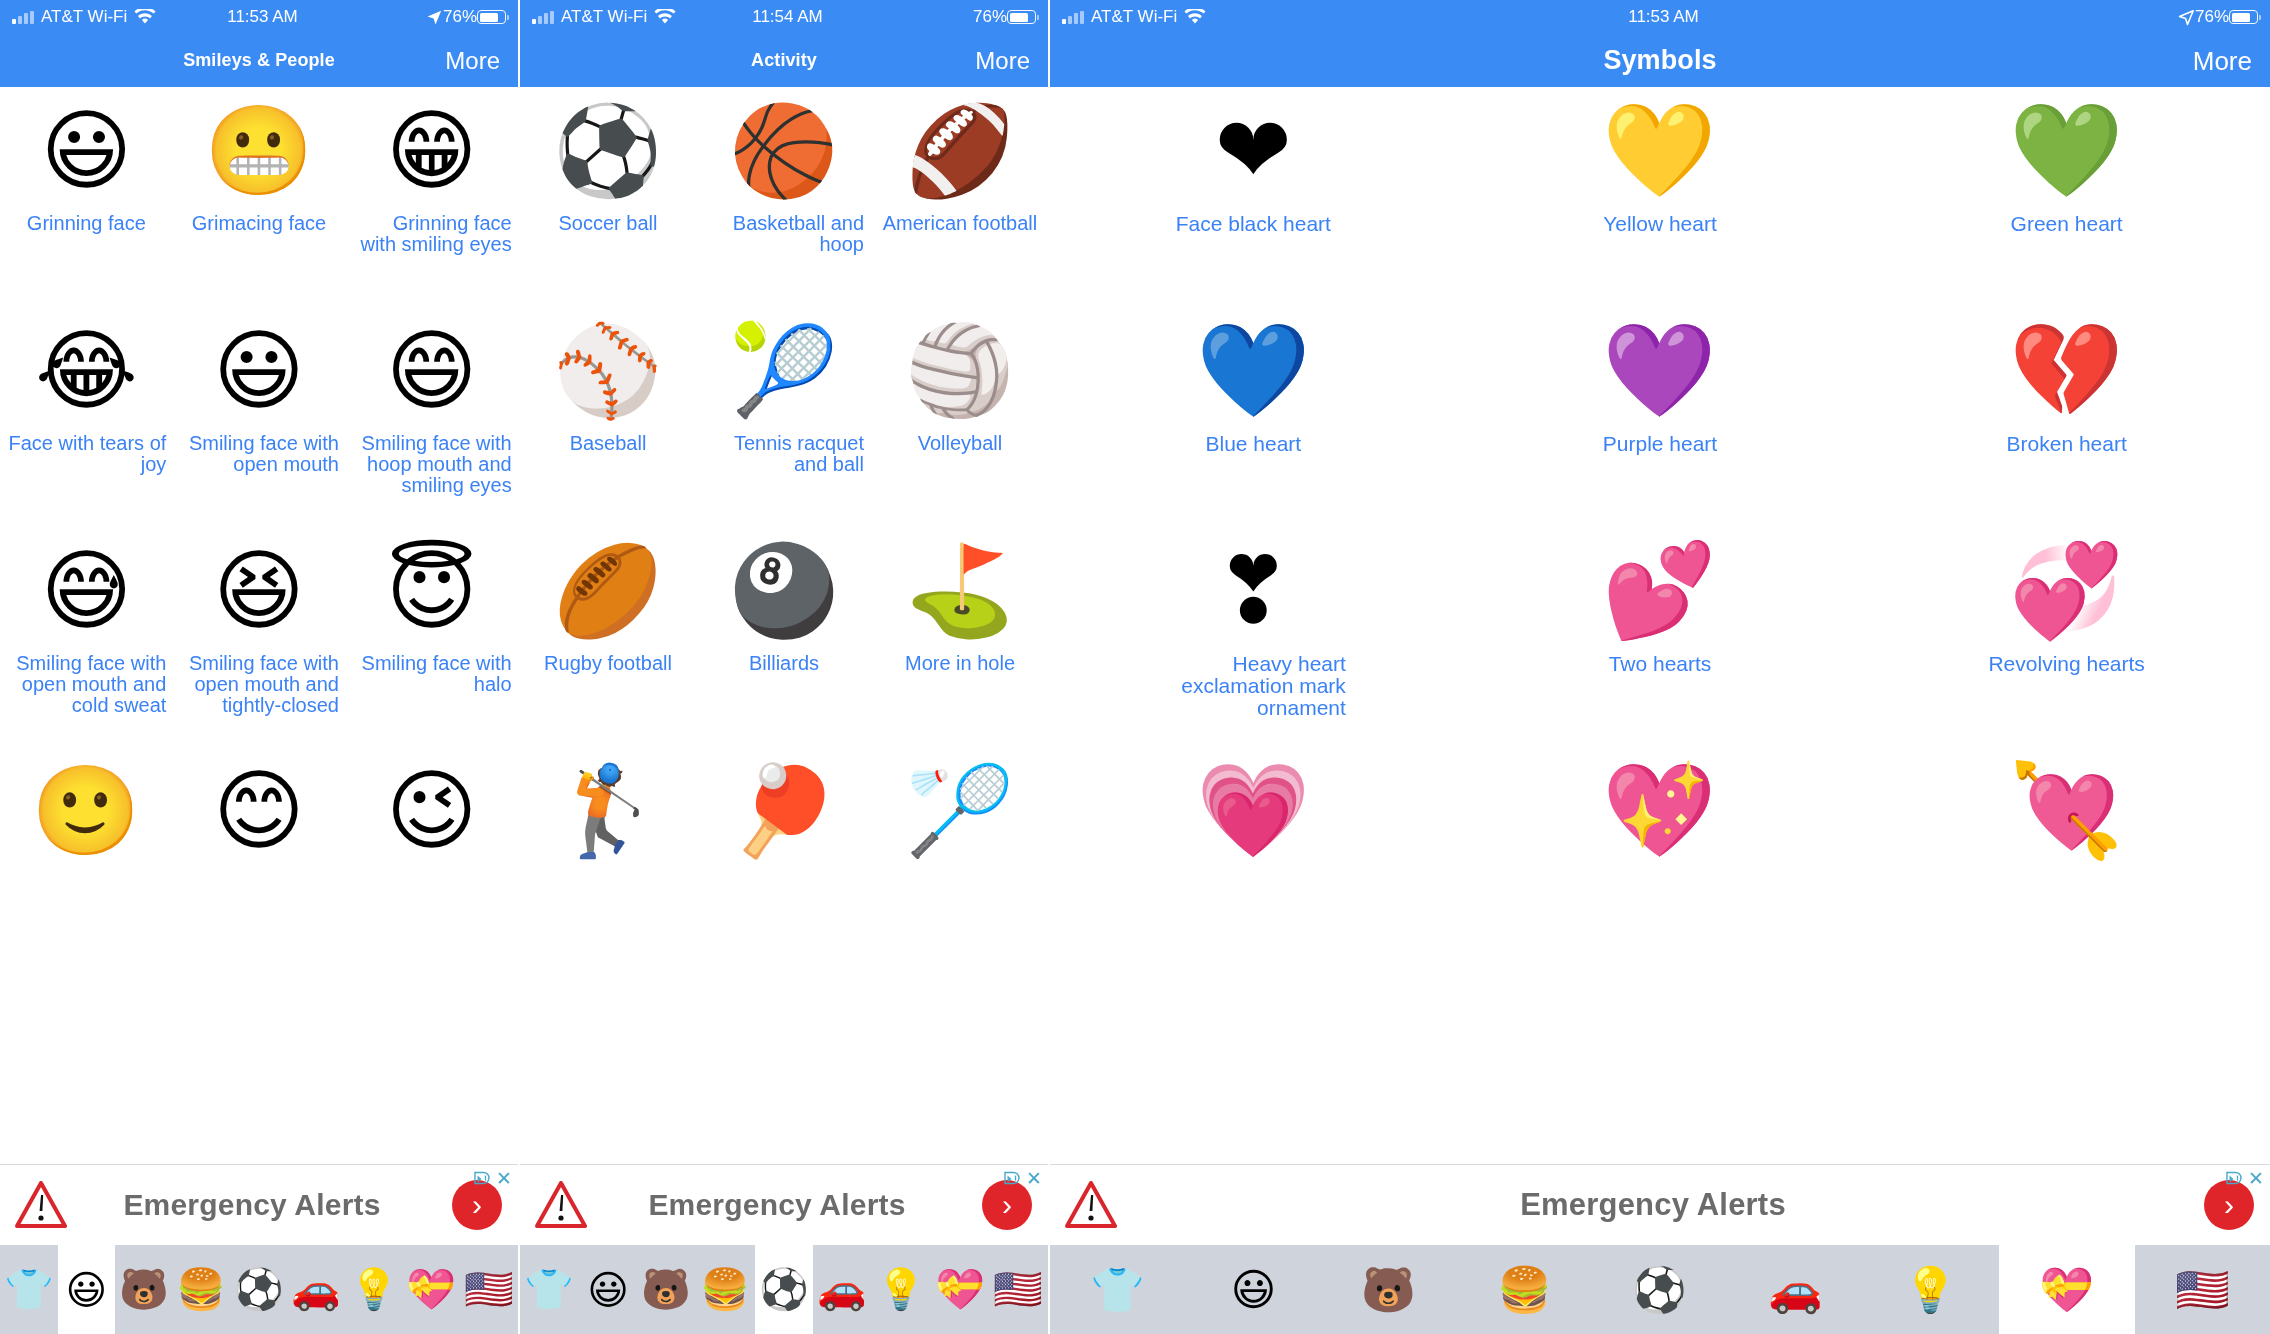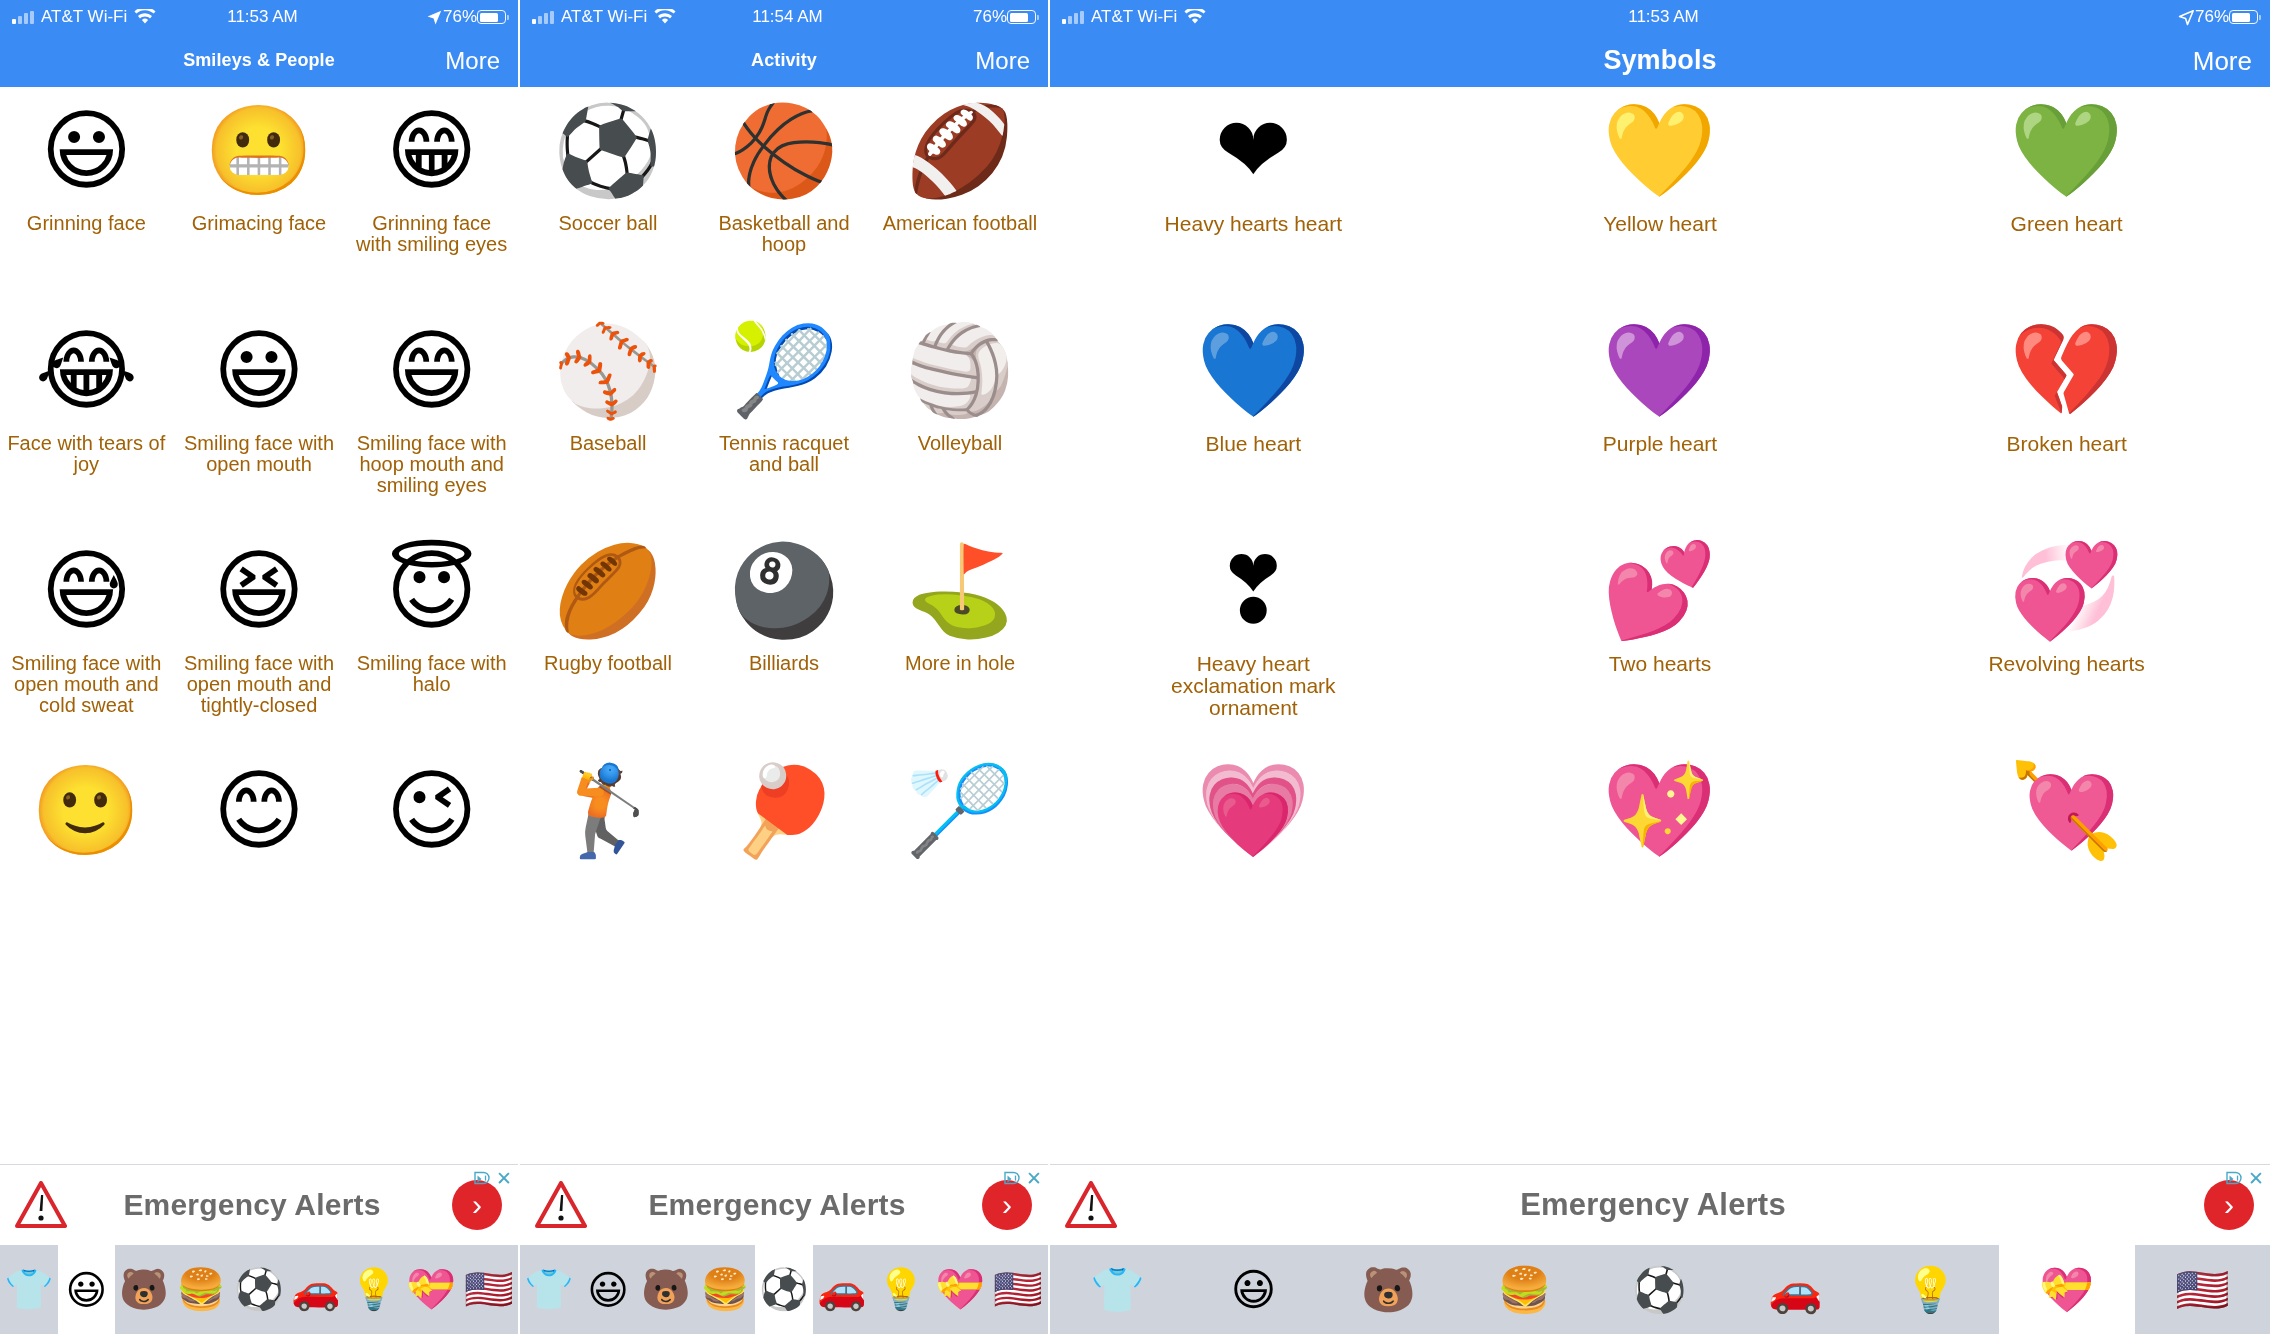--- a/index.html
+++ b/index.html
@@ -102,22 +102,22 @@
     font-size: 88px; line-height: 1;
     height: 112px;
     display: flex; align-items: center; justify-content: center;
     font-family: "DejaVu Sans", sans-serif;
   }
   .panel-3 .cell .glyph { font-size: 92px; }
   .cell .label {
     margin-top: 6px;
     font-size: 20px;
     line-height: 1.05;
-    color: #a16207;
-    text-align: center;
+    color: #3b82f6;
+    text-align: right;
     max-width: 160px;
     font-family: "Liberation Sans", sans-serif;
   }
   .panel-3 .cell .label { max-width: 185px; font-size: 21px; }
 
   
   .ad {
     position: absolute;
     left: 0; right: 0; bottom: 89px;
     height: 81px;
@@ -473,21 +473,21 @@
         </div>
       </div>
       <div class="navbar">
         <div class="nav-title">Symbols</div>
         <div class="nav-more">More</div>
       </div>
       <div class="grid-wrap">
         <div class="grid">
           <div class="cell">
             <div class="glyph">❤</div>
-            <div class="label">Heavy hearts heart</div>
+            <div class="label">Face black heart</div>
           </div>
           <div class="cell">
             <div class="glyph">💛</div>
             <div class="label">Yellow heart</div>
           </div>
           <div class="cell">
             <div class="glyph">💚</div>
             <div class="label">Green heart</div>
           </div>
           <div class="cell">

